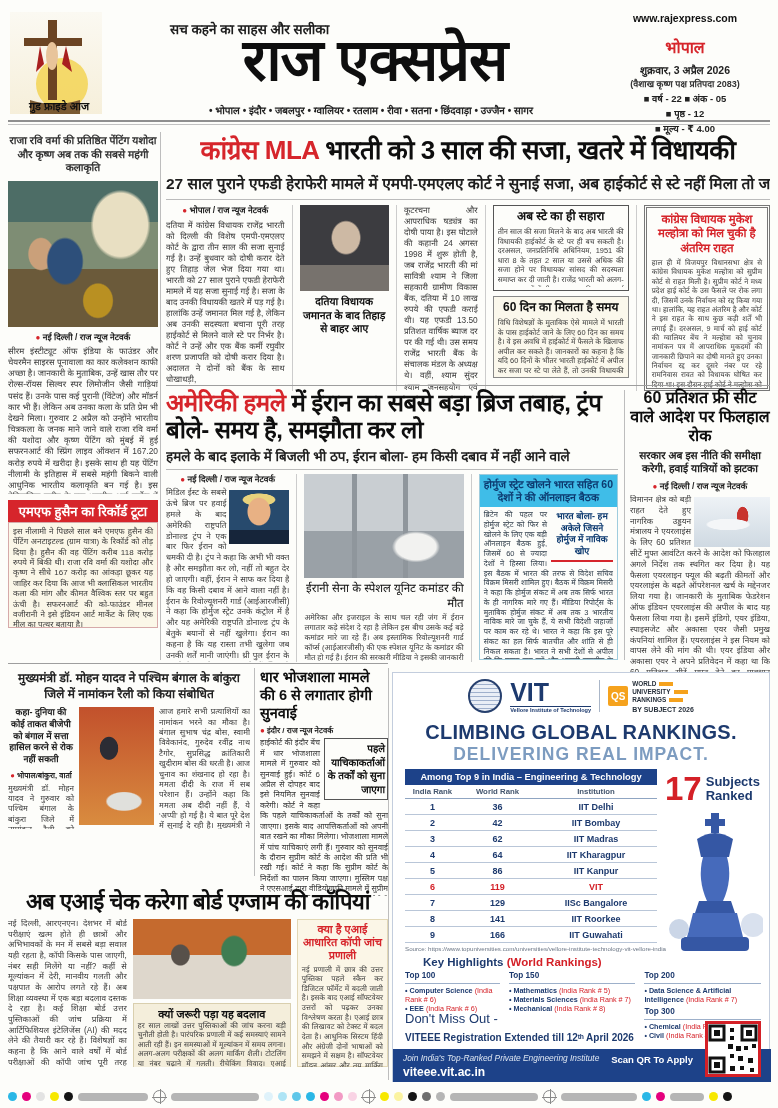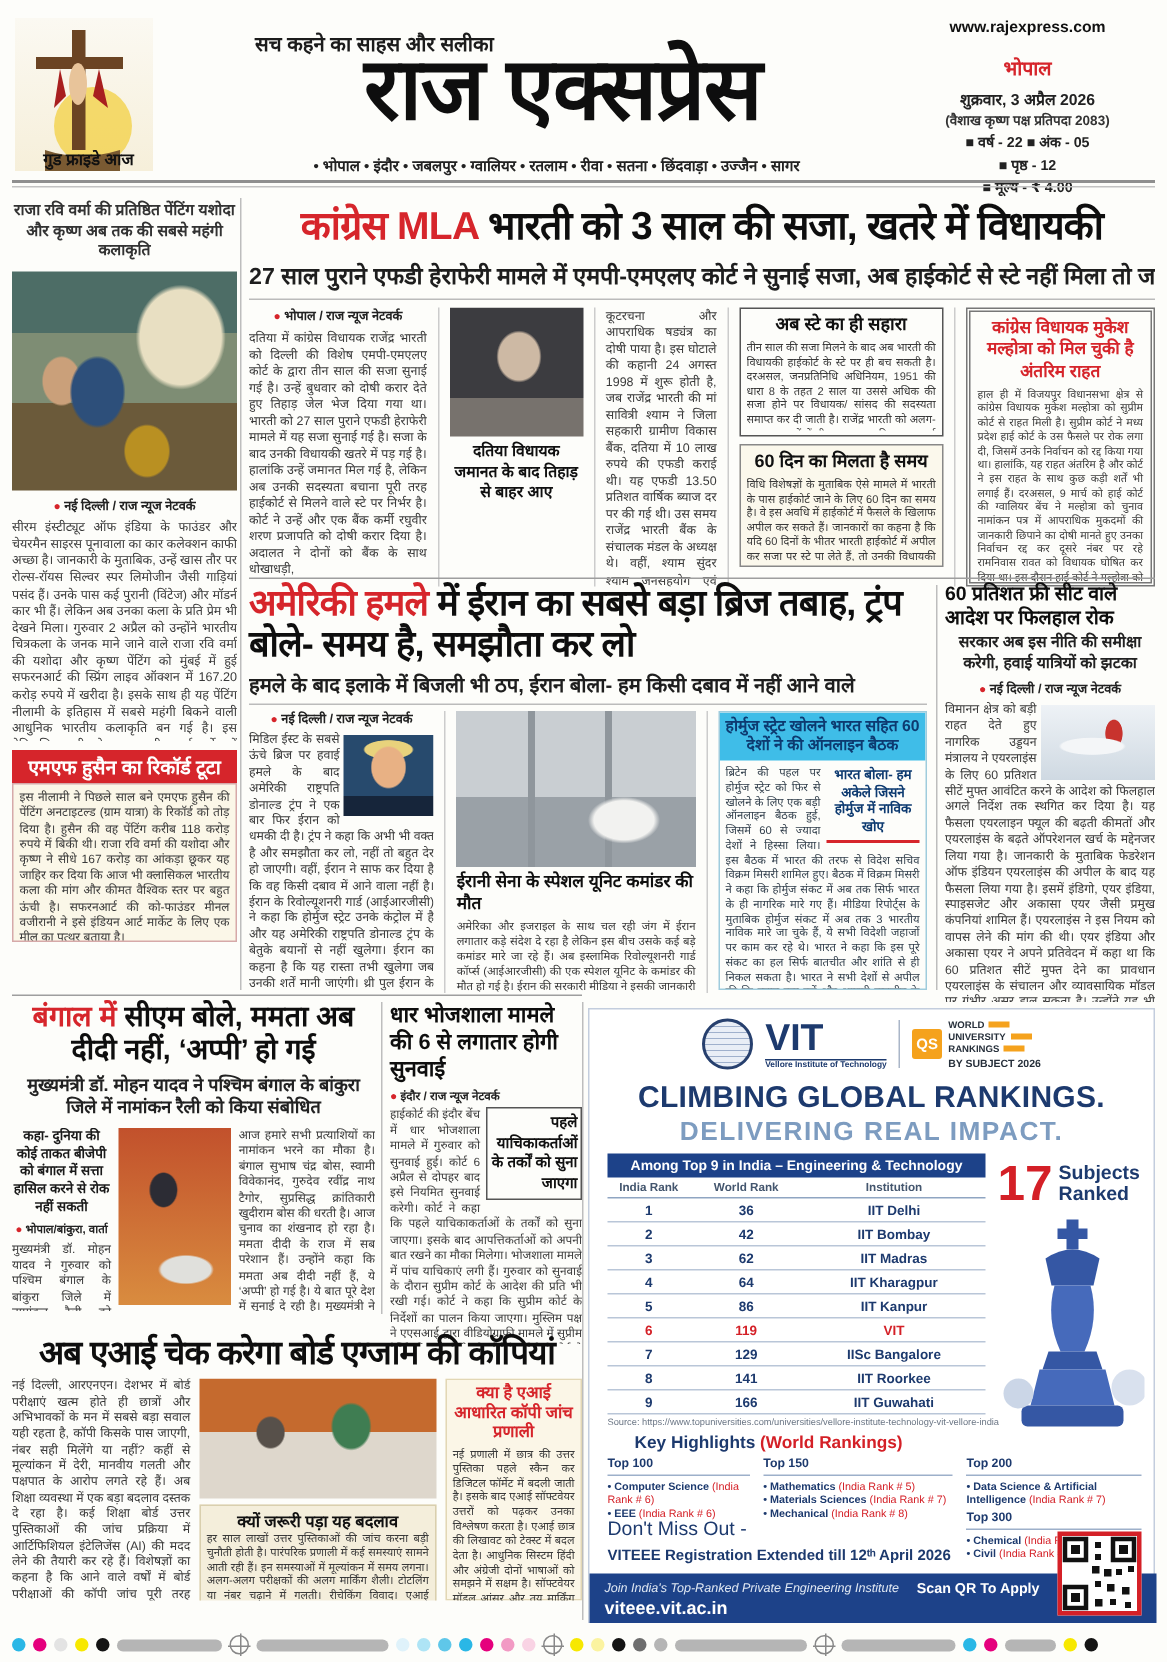--- a/index.html
+++ b/index.html
@@ -13,21 +13,21 @@
 
   
   #crucifix{left:10px;top:12px;width:92px;height:102px;background:linear-gradient(#fbf9f2,#f6efda);}
   #crucifix-cap{left:4px;top:98px;width:110px;font-size:11px;font-weight:800;color:#111;}
   #tagline{left:170px;top:20px;width:320px;font-size:13.5px;font-weight:800;color:#1c1c1c;}
   #np-title{left:140px;top:30px;width:470px;text-align:center;font-size:58px;line-height:1.05;
             font-weight:900;color:#0e0e0e;letter-spacing:-1px;}
   #cities{left:128px;top:103px;width:486px;text-align:center;font-size:10px;font-weight:800;color:#222;}
   #mast-right{left:600px;top:12px;width:170px;text-align:center;}
   #mast-right .site{font-size:10.5px;font-weight:800;color:#111;}
-  #mast-right .ed{margin-top:12px;font-size:13px;font-weight:800;color:#d6252b;}
+  #mast-right .ed{margin-top:12px;font-size:16px;font-weight:800;color:#d6252b;}
   #mast-right .dt{margin-top:5px;font-size:10.5px;font-weight:700;color:#222;}
   #mast-right .pn{font-size:9px;font-weight:600;color:#333;}
   #mast-right .ln{margin-top:2px;font-size:9.5px;font-weight:800;color:#222;}
   #rule-mast{left:8px;top:120px;width:762px;height:2px;border-top:2px solid #8f8f8f;border-bottom:1px solid #c2c2c2;}
 
   .vrule{width:0;border-left:1px solid #bdbdbd;}
   .hrule{height:0;border-top:1px solid #9e9e9e;}
 
   
   #poona{left:8px;top:130px;width:150px;}
@@ -83,33 +83,33 @@
   #iran .c1{width:124px;}
   #iran .trump{float:right;width:60px;height:54px;margin:2px 0 2px 3px;
      background:radial-gradient(20px 24px at 50% 40%, #e8b184 0 55%, transparent 60%),
                 radial-gradient(26px 10px at 50% 18%, #e8d27c 0 60%, transparent 65%),
                 linear-gradient(#274a6d 0 75%, #16253a 75% 100%);}
   #iran .c2{width:160px;}
   #iran .c2 .img{width:160px;height:104px;
      background:radial-gradient(40px 26px at 70% 70%, #f2f2f0 0 50%, transparent 60%),
                 linear-gradient(90deg, transparent 0 30%, #8f969c 30% 33%, transparent 33% 62%, #8f969c 62% 65%, transparent 65%),
                 linear-gradient(#c9ced2 0 55%, #9aa1a7 55% 100%);}
-  #iran .c2 .capt{margin:3px 0 2px;font-size:11.5px;font-weight:700;color:#101010;text-align:left;}
+  #iran .c2 .capt{margin:3px 0 2px;font-size:11.5px;font-weight:400;color:#101010;text-align:right;}
   #iran .c2 .capx{font-size:7.6px;line-height:1.3;text-align:justify;color:#3a3a3a;}
   #iran .c3{width:140px;}
   #iran .bbx{border:1px solid #9fccdd;height:184px;overflow:hidden;}
   #iran .bbx .bh{background:#3fbde8;color:#0d3a70;font-size:10.5px;line-height:1.25;font-weight:900;
                  text-align:center;padding:3px 2px;}
   #iran .bbx .bb{padding:3px 4px;font-size:7.5px;line-height:1.3;color:#33404d;text-align:justify;}
   #iran .inset{float:right;width:62px;margin:1px 0 2px 4px;font-size:9px;line-height:1.3;font-weight:900;
                color:#0d3a70;text-align:center;border-bottom:2px solid #d6252b;padding-bottom:2px;}
 
   
   #air{left:630px;top:388px;width:140px;}
-  #air .hl{font-size:13px;line-height:1.2;font-weight:900;color:#0e0e0e;text-align:left;}
+  #air .hl{font-size:16px;line-height:1.2;font-weight:900;color:#0e0e0e;text-align:center;}
   #air .sh{margin-top:3px;font-size:10.5px;line-height:1.3;font-weight:700;color:#222;text-align:center;}
   #air .bd{margin-top:4px;font-size:8.2px;line-height:1.32;color:#3a3a3a;height:200px;overflow:hidden;text-align:justify;}
   #air .plane{float:right;width:76px;height:50px;margin:2px 0 2px 3px;
      background:radial-gradient(34px 9px at 45% 55%, #f4f6f8 0 60%, transparent 66%),
                 radial-gradient(10px 16px at 64% 38%, #c8332e 0 55%, transparent 60%),
                 linear-gradient(#eef2f6,#cfd9e2);}
 
   
   #bengal{left:8px;top:668px;width:242px;}
   #bengal .hl{font-size:19px;line-height:1.18;font-weight:900;color:#0e0e0e;text-align:center;}
@@ -321,21 +321,20 @@
     <div class="byline"><span class="b">●</span><span> नई दिल्ली / राज न्यूज नेटवर्क</span></div>
     <div class="bd">
       <div class="plane"></div>
       <span>विमानन क्षेत्र को बड़ी राहत देते हुए नागरिक उड्डयन मंत्रालय ने एयरलाइंस के लिए 60 प्रतिशत सीटें मुफ्त आवंटित करने के आदेश को फिलहाल अगले निर्देश तक स्थगित कर दिया है। यह फैसला एयरलाइन फ्यूल की बढ़ती कीमतों और एयरलाइंस के बढ़ते ऑपरेशनल खर्च के मद्देनजर लिया गया है। जानकारी के मुताबिक फेडरेशन ऑफ इंडियन एयरलाइंस की अपील के बाद यह फैसला लिया गया है। इसमें इंडिगो, एयर इंडिया, स्पाइसजेट और अकासा एयर जैसी प्रमुख कंपनियां शामिल हैं। एयरलाइंस ने इस नियम को वापस लेने की मांग की थी। एयर इंडिया और अकासा एयर ने अपने प्रतिवेदन में कहा था कि 60 प्रतिशत सीटें मुफ्त देने का प्रावधान एयरलाइंस के संचालन और व्यावसायिक मॉडल पर गंभीर असर डाल सकता है। उन्होंने यह भी चिंता जताई कि इससे फेयर स्ट्रक्चर प्रभावित होगी और मौजूदा डीरेगुलेटेड टैरिफ सिस्टम के साथ असमानता पैदा होगी। (शेष पेज 8 पर)</span>
     </div>
   </div>
 
   <div class="abs hrule" style="left:8px;top:663px;width:380px;"></div>
 
   <div class="abs" id="bengal">
-    <div class="hl"><span class="red">बंगाल में</span><span> सीएम बोले, ममता अब दीदी नहीं, ‘अप्पी’ हो गई</span></div>
     <div class="sh">मुख्यमंत्री डॉ. मोहन यादव ने पश्चिम बंगाल के बांकुरा जिले में नामांकन रैली को किया संबोधित</div>
     <div class="cols">
       <div style="width:66px;">
         <div class="q">कहा- दुनिया की कोई ताकत बीजेपी को बंगाल में सत्ता हासिल करने से रोक नहीं सकती</div>
         <div class="byl"><span class="red">●</span><span> भोपाल/बांकुरा, वार्ता</span></div>
         <div class="tx">मुख्यमंत्री डॉ. मोहन यादव ने गुरुवार को पश्चिम बंगाल के बांकुरा जिले में नामांकन रैली को संबोधित किया। उन्होंने भाजपा कार्यकर्ताओं के साथ आम जनता को भाजपा के पक्ष में वोट डालने के लिए प्रेरित किया। उन्होंने कहा कि बांकुरा में</div>
       </div>
       <div class="img"></div>
       <div class="c3 tx">आज हमारे सभी प्रत्याशियों का नामांकन भरने का मौका है। बंगाल सुभाष चंद्र बोस, स्वामी विवेकानंद, गुरुदेव रवींद्र नाथ टैगोर, सुप्रसिद्ध क्रांतिकारी खुदीराम बोस की धरती है। आज चुनाव का शंखनाद हो रहा है। ममता दीदी के राज में सब परेशान हैं। उन्होंने कहा कि ममता अब दीदी नहीं हैं, ये ‘अप्पी’ हो गई है। ये बात पूरे देश में सुनाई दे रही है। मुख्यमंत्री ने कहा कि ममता दीदी बंगाली मानुष के अधिकारों को बांग्लादेश को देने पर तुली हुई हैं। (शेष पेज 8 पर)</div>
     </div>

